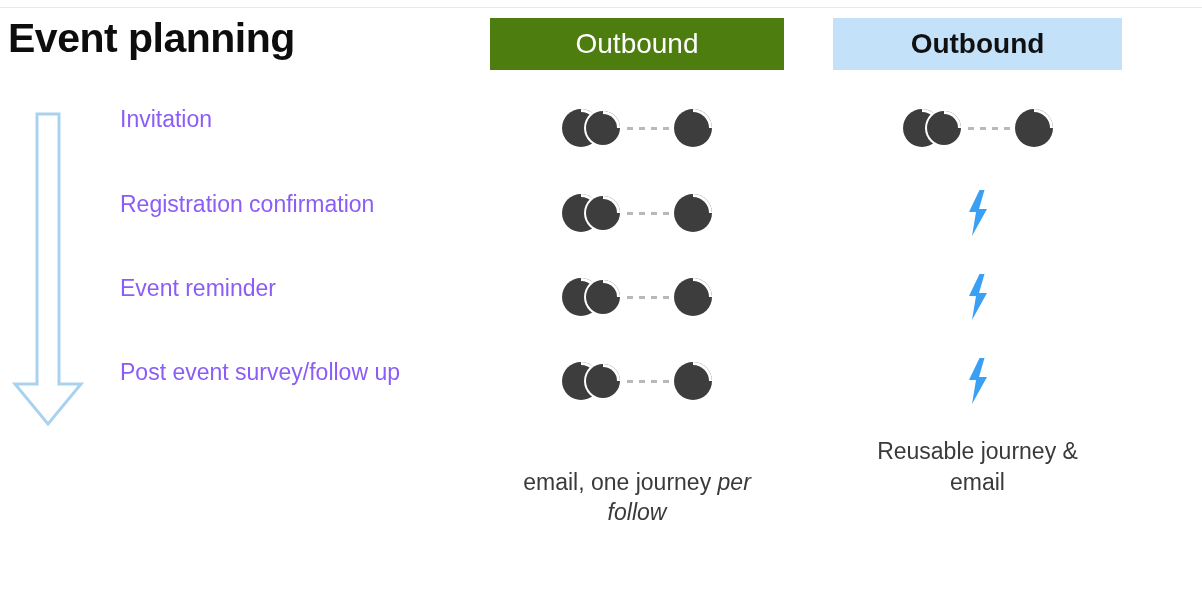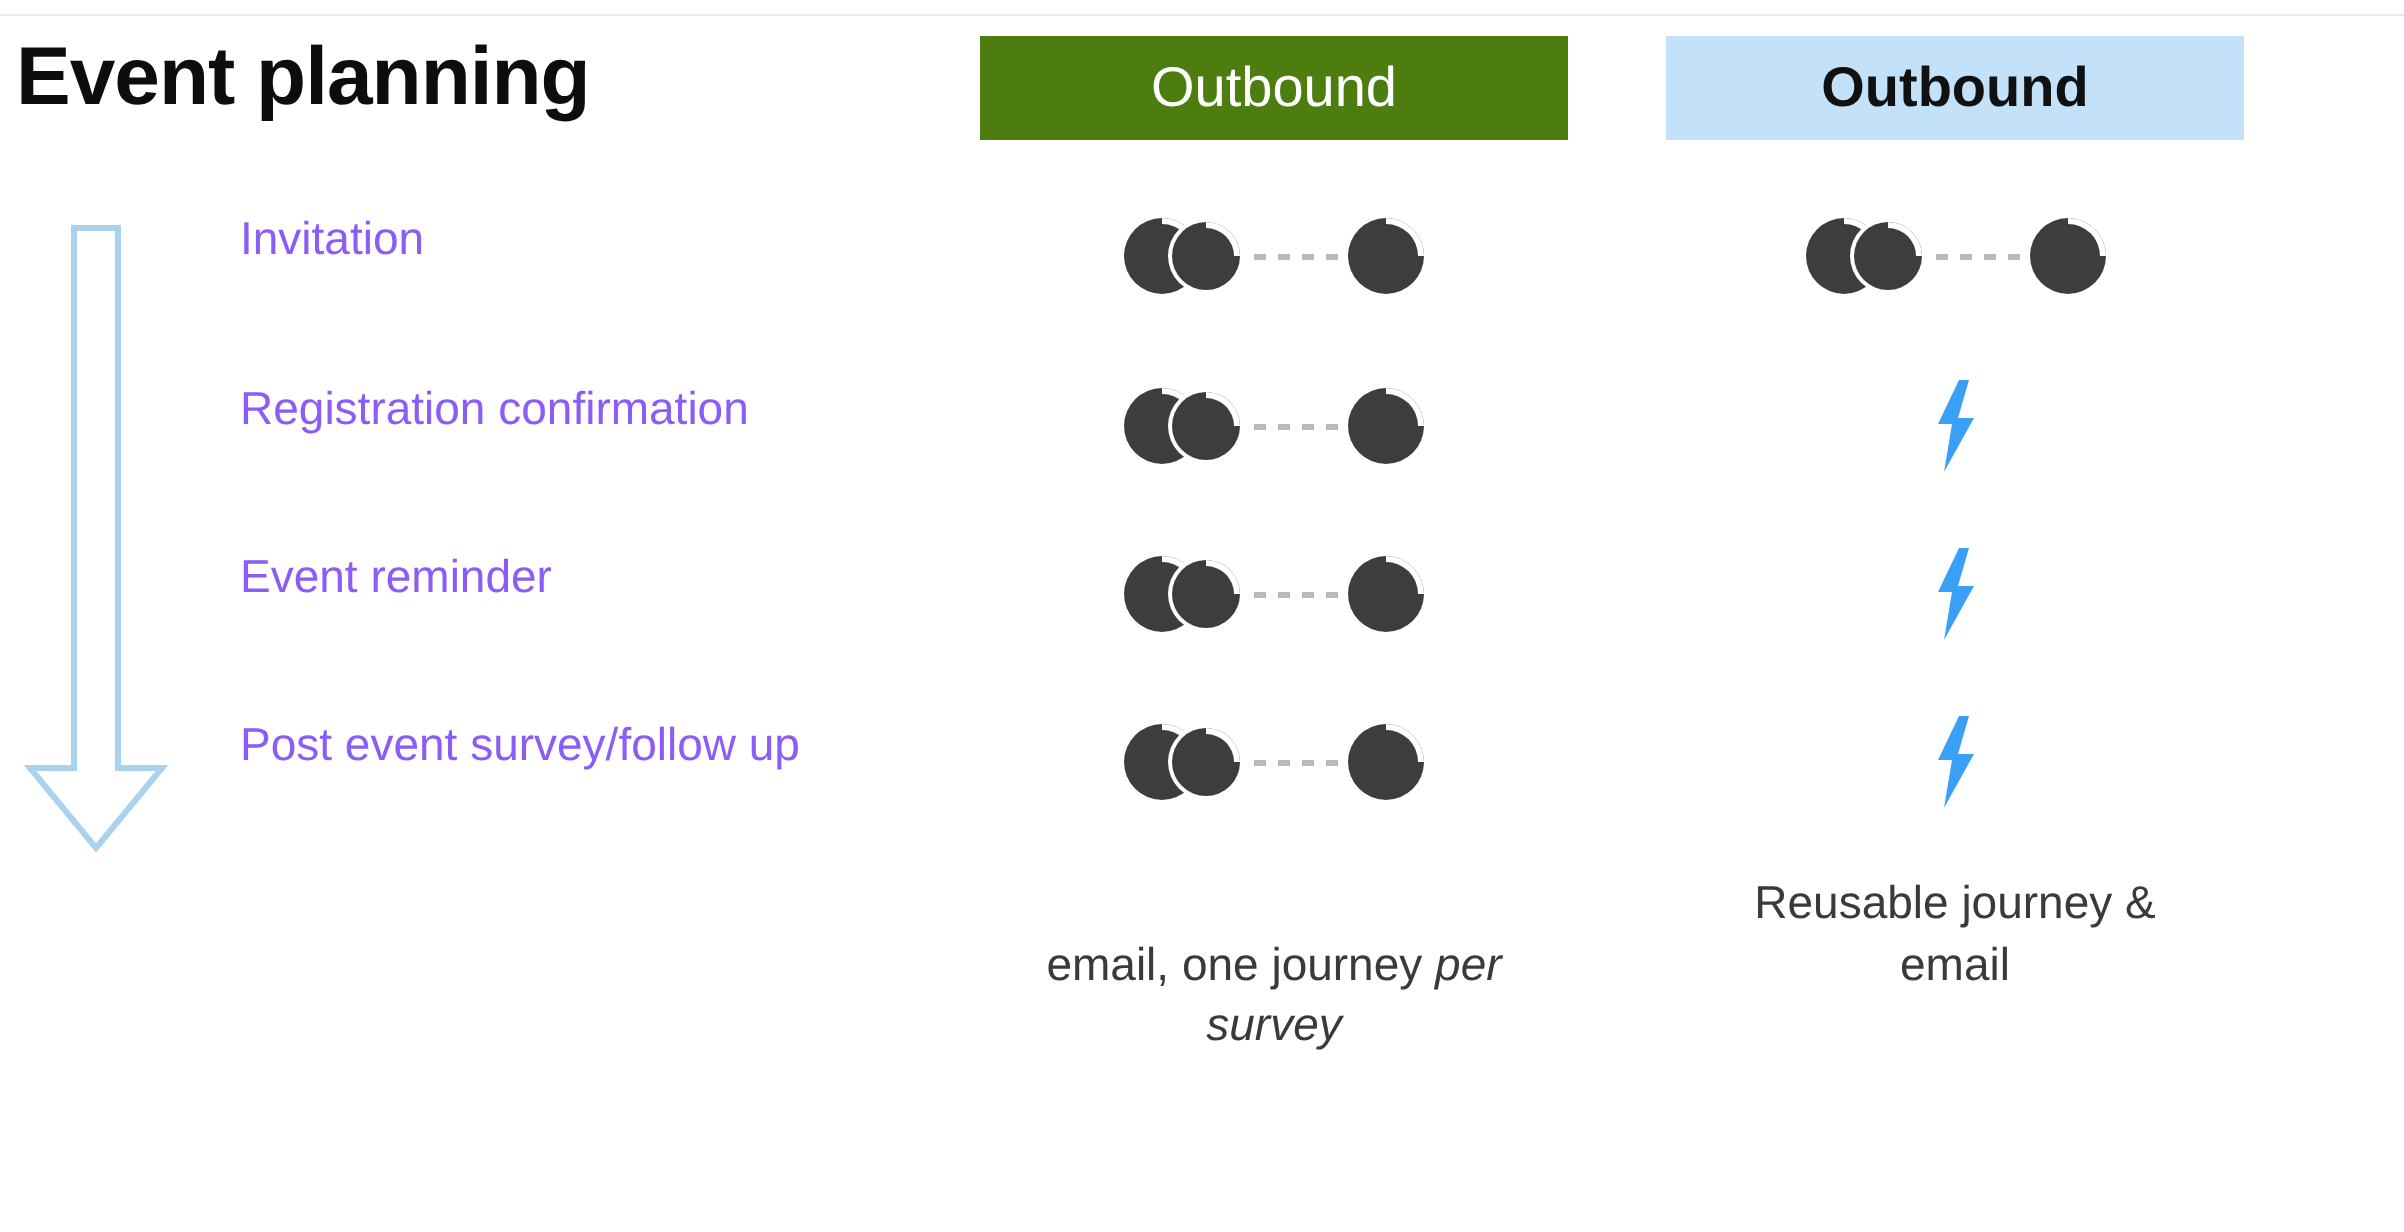--- a/index.html
+++ b/index.html
@@ -339,21 +339,21 @@
     <div class="cell realtime">
       <svg class="bolt" viewBox="0 0 26 46" aria-hidden="true">
         <path d="M14.5 0 L4 22 L11 22 L7 46 L22 19 L14 19 L19.5 0 Z" fill="#3aa0f5"></path>
       </svg>
     </div>
   </div>
 
   <div class="caption outbound">
     <br>
     <span>email, one journey </span><em>per</em><br>
-    <em>survey</em>
+    <em>follow</em>
   </div>
 
   <div class="caption realtime">
     <span>Reusable journey &amp;</span><br>
     <span>email</span>
   </div>
 
 </div>
 
 </body></html>

